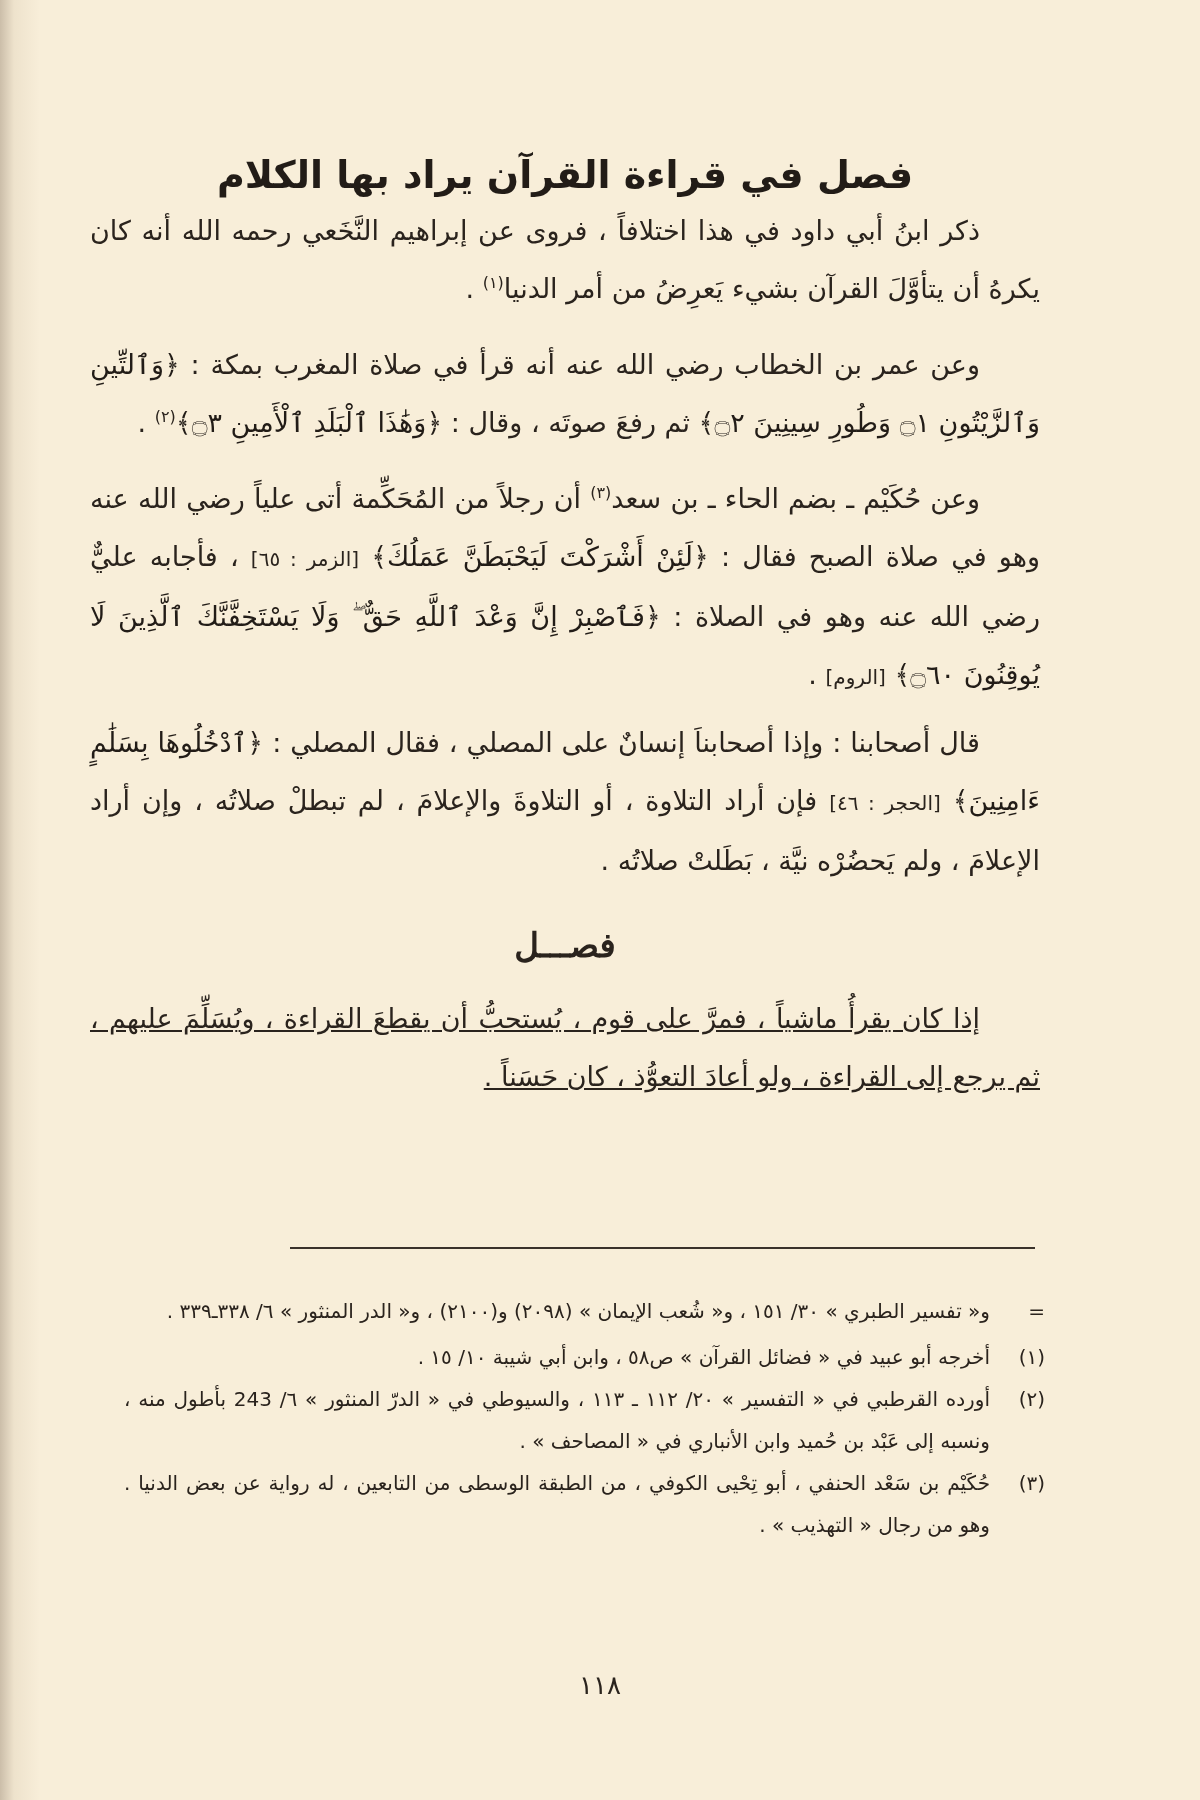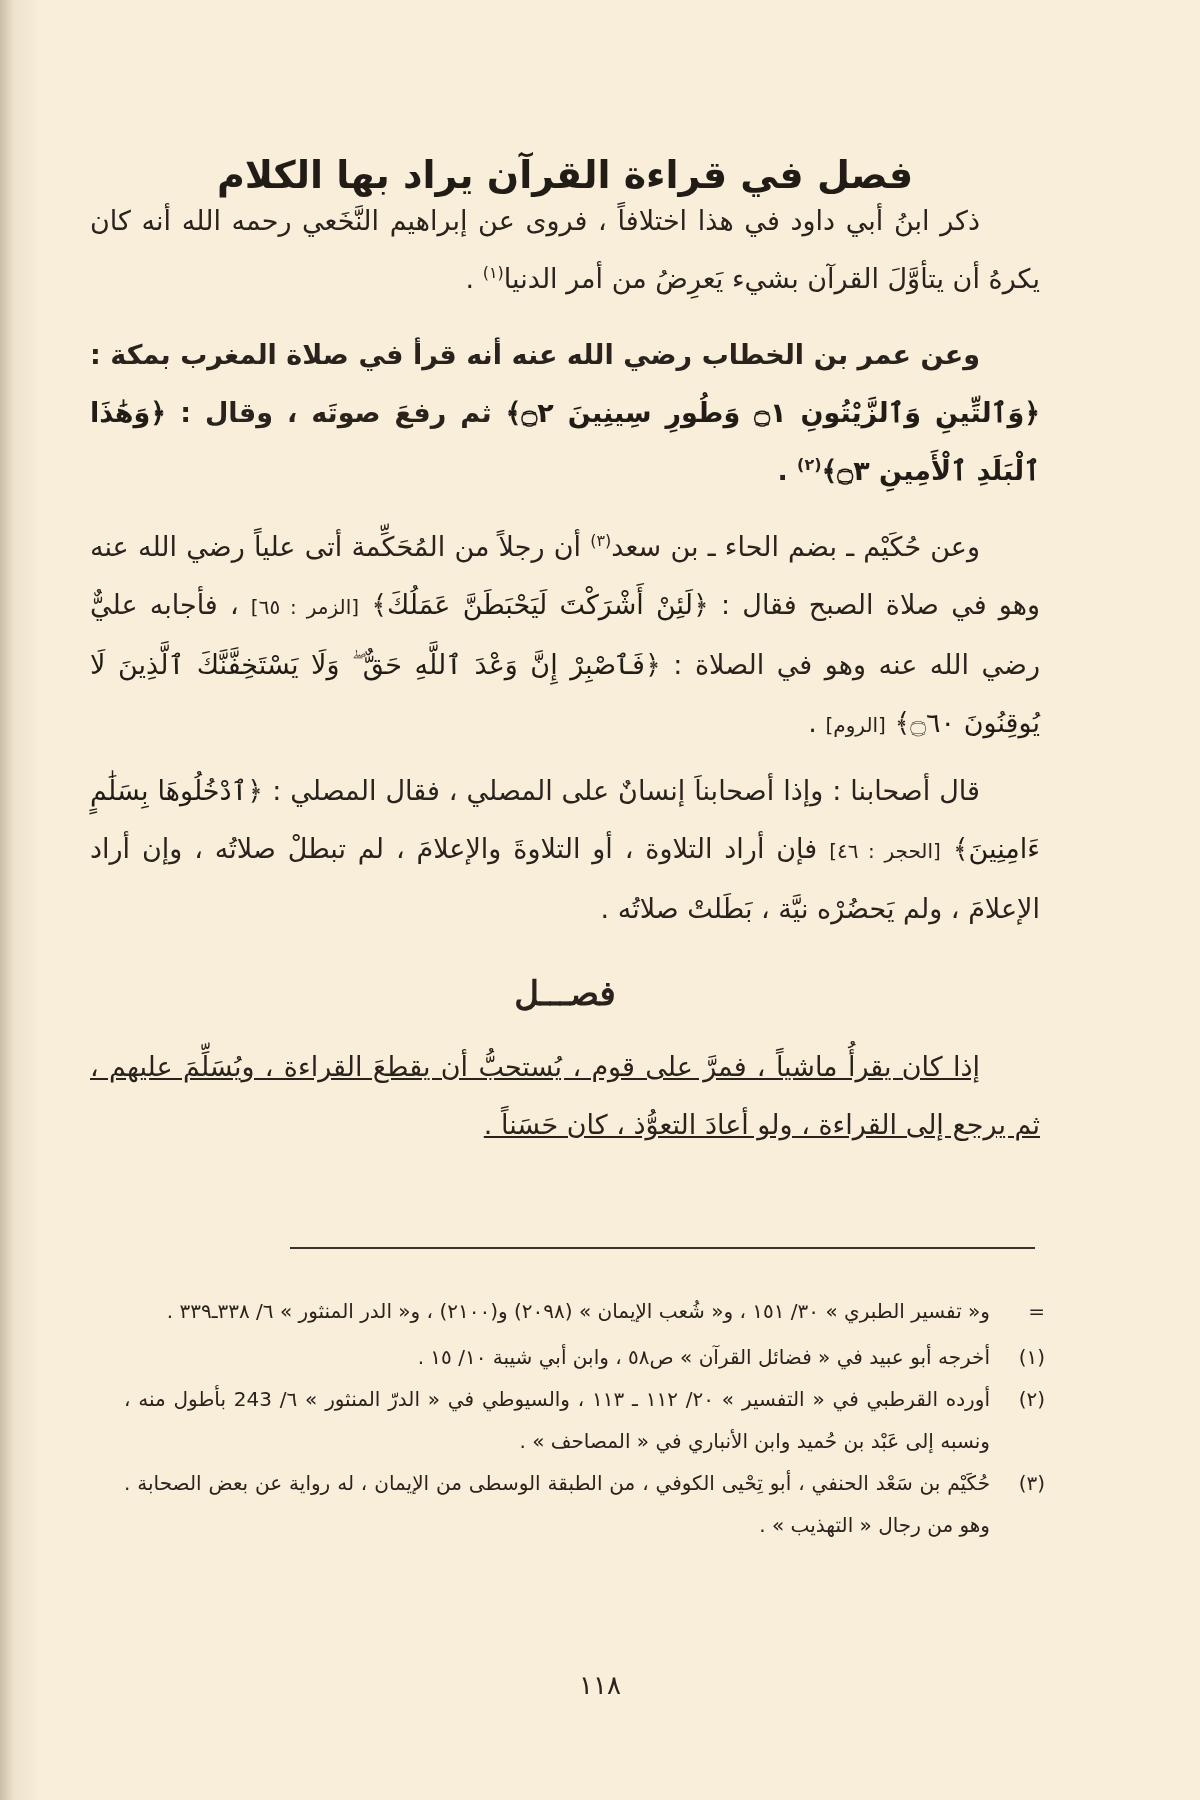--- a/index.html
+++ b/index.html
@@ -97,27 +97,27 @@
       direction: rtl;
     }
   </style>
 </head>
 <body>
 
 <div class="page">
 
   <h1 class="title">فصل في قراءة القرآن يراد بها الكلام</h1>
 
-  <div class="content" style="top: 192px;">
+  <div class="content" style="top: 202px;">
 
     <p class="para">
       <span class="indent"></span><span>ذكر ابنُ أبي داود في هذا اختلافاً ، فروى عن إبراهيم النَّخَعي رحمه الله أنه كان يكرهُ أن يتأوَّلَ القرآن بشيء يَعرِضُ من أمر الدنيا</span><sup class="fn">(١)</sup><span> .</span>
     </p>
 
-    <p class="para" style="margin-top: 18px; font-weight: bold;">
+    <p class="para" style="margin-top: 18px;">
       <span class="indent"></span><span>وعن عمر بن الخطاب رضي الله عنه أنه قرأ في صلاة المغرب بمكة :</span>
       <span class="verse">﴿وَٱلتِّينِ وَٱلزَّيْتُونِ ۝١ وَطُورِ سِينِينَ ۝٢﴾</span>
       <span>ثم رفعَ صوتَه ، وقال :</span>
       <span class="verse">﴿وَهَٰذَا ٱلْبَلَدِ ٱلْأَمِينِ ۝٣﴾</span><sup class="fn">(٢)</sup><span> .</span>
     </p>
 
     <p class="para" style="margin-top: 18px;">
       <span class="indent"></span><span>وعن حُكَيْم ـ بضم الحاء ـ بن سعد</span><sup class="fn">(٣)</sup>
       <span>أن رجلاً من المُحَكِّمة أتى علياً رضي الله عنه وهو في صلاة الصبح فقال :</span>
       <span class="verse">﴿لَئِنْ أَشْرَكْتَ لَيَحْبَطَنَّ عَمَلُكَ﴾</span>
@@ -151,18 +151,18 @@
     <div class="fn-row" style="margin-top: 4px;">
       <span class="fn-num">(١)</span>
       <span class="fn-text">أخرجه أبو عبيد في « فضائل القرآن » ص٥٨ ، وابن أبي شيبة ١٠/ ١٥ .</span>
     </div>
     <div class="fn-row">
       <span class="fn-num">(٢)</span>
       <span class="fn-text">أورده القرطبي في « التفسير » ٢٠/ ١١٢ ـ ١١٣ ، والسيوطي في « الدرّ المنثور » ٦/ 243 بأطول منه ، ونسبه إلى عَبْد بن حُميد وابن الأنباري في « المصاحف » .</span>
     </div>
     <div class="fn-row">
       <span class="fn-num">(٣)</span>
-      <span class="fn-text">حُكَيْم بن سَعْد الحنفي ، أبو تِحْيى الكوفي ، من الطبقة الوسطى من الإيمان ، له رواية عن بعض الصحابة . وهو من رجال « التهذيب » .</span>
+      <span class="fn-text">حُكَيْم بن سَعْد الحنفي ، أبو تِحْيى الكوفي ، من الطبقة الوسطى من التابعين ، له رواية عن بعض الدنيا . وهو من رجال « التهذيب » .</span>
     </div>
   </div>
 
   <div class="page-number">١١٨</div>
 </div>
 
 </body></html>

